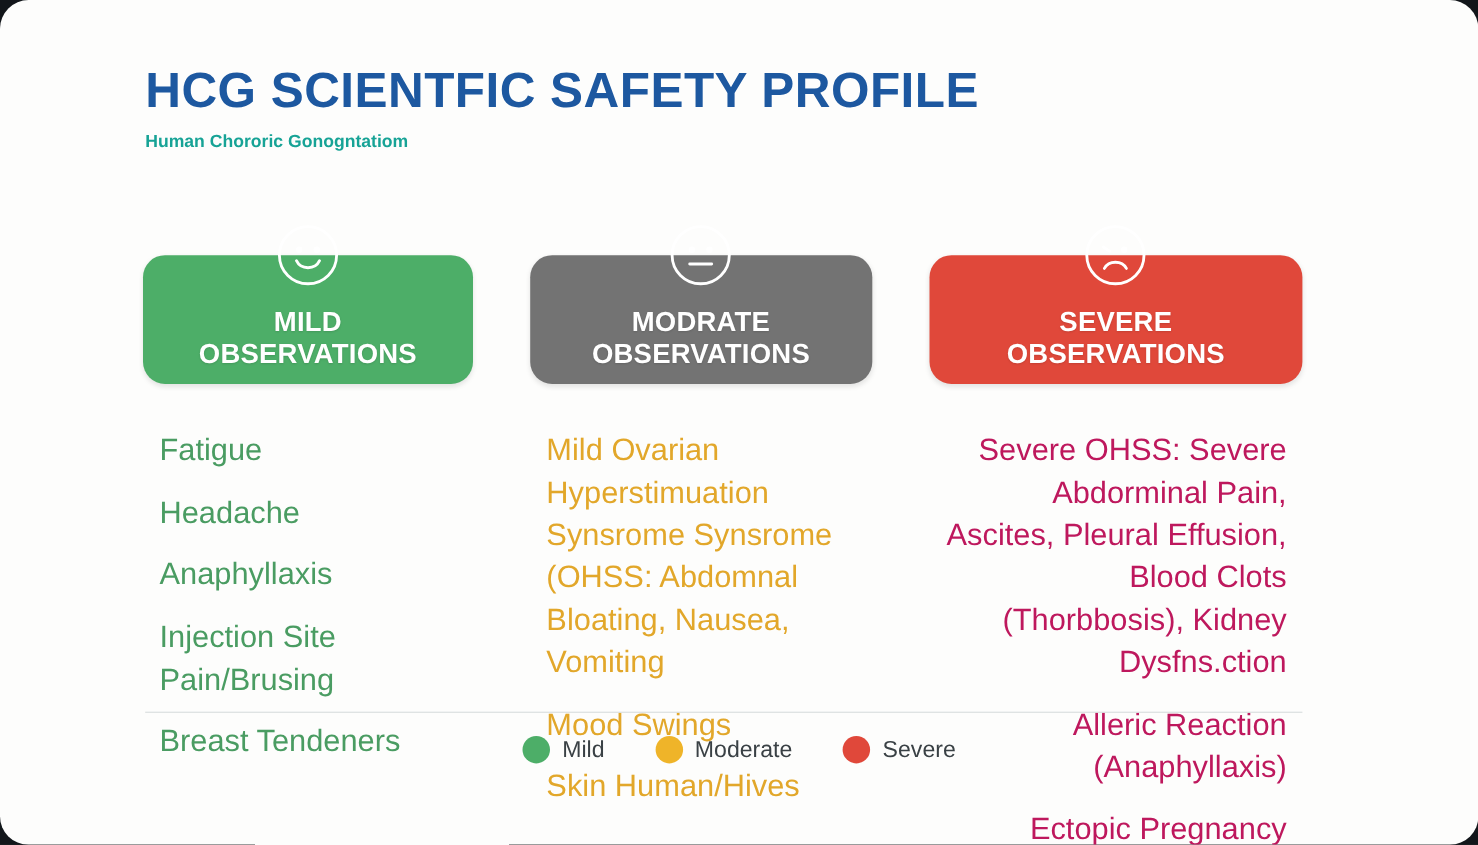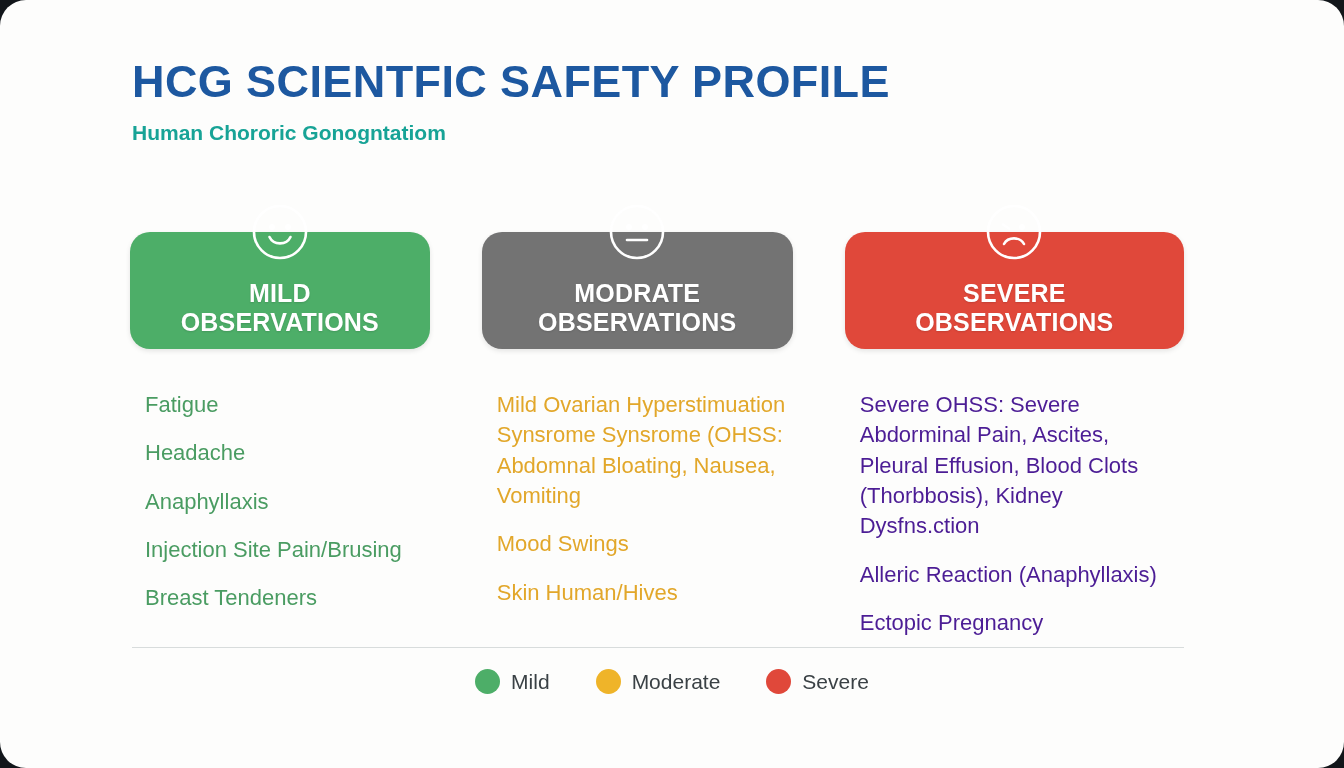--- a/index.html
+++ b/index.html
@@ -34,21 +34,21 @@
   #title {
     font-size: 45px;
     font-weight: bold;
     letter-spacing: 0.4px;
     color: #1d58a0;
     line-height: 1.08;
     margin: 0;
     white-space: nowrap;
   }
   #subtitle {
-    font-size: 21px;
+    font-size: 16px;
     font-weight: bold;
     color: #17a396;
     margin: 14px 0 0 0;
     line-height: 1.1;
     white-space: nowrap;
   }
 
   
   #columns {
     position: absolute;
@@ -94,34 +94,34 @@
   }
   .face svg { display: block; }
 
   .items {
     margin-top: 41px;
     padding: 0 0 0 15px;
     display: flex;
     flex-direction: column;
   }
   .item {
-    font-size: 22px;
+    font-size: 28px;
     line-height: 1.38;
     margin-bottom: 18px;
     max-width: 310px;
   }
   .item:last-child { margin-bottom: 0; }
 
   
   .mild .card { background: #4dae68; }
   .mild .item { color: #4a9c62; }
   .moderate .card { background: #737373; }
   .moderate .item { color: #e2a72a; }
   .severe .card { background: #e0483a; }
-  .severe .item { color: #4c1d95; }
+  .severe .item { color: #be185d; text-align: right; }
 
   .col-moderate { width: 330px; }
   .col-severe   { width: 360px; }
 
   
   #divider {
     position: absolute;
     left: 132px;
     top: 647px;
     width: 1052px;

